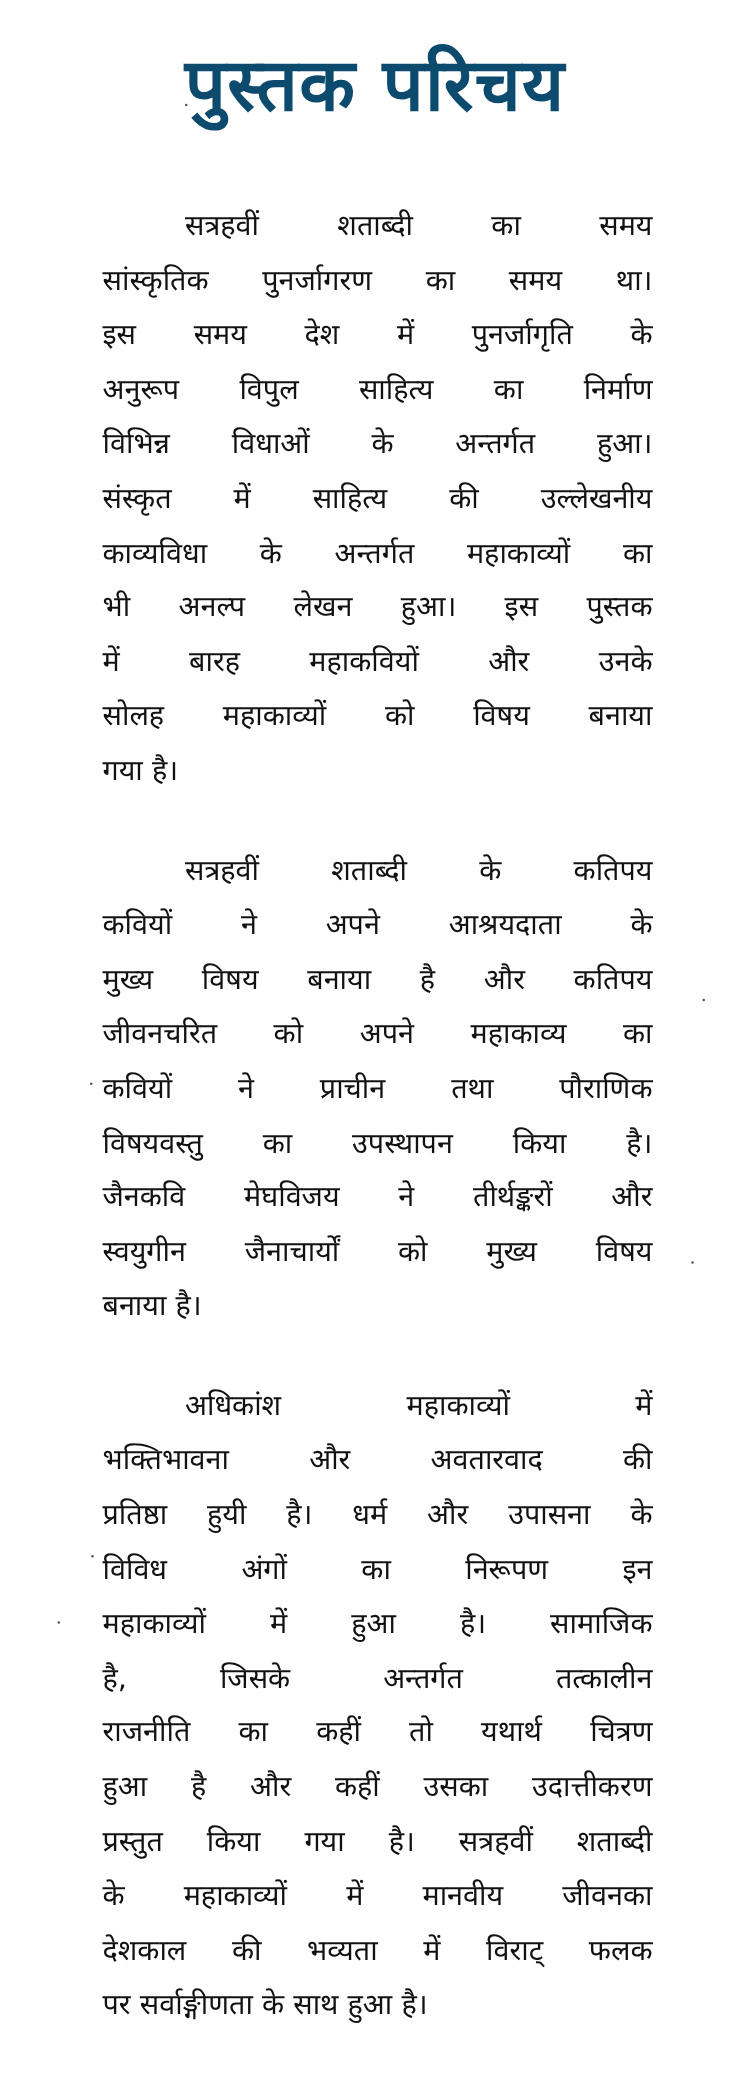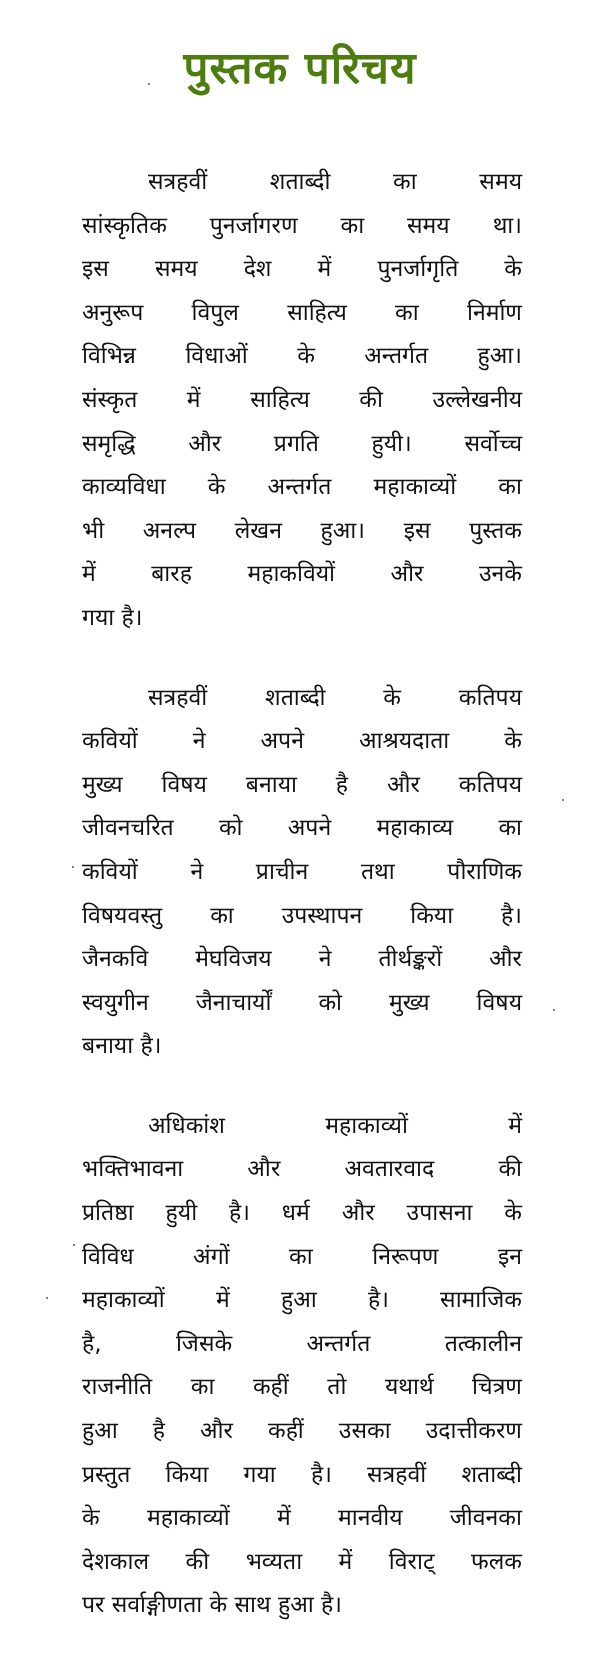--- a/index.html
+++ b/index.html
@@ -1,22 +1,22 @@
 <!DOCTYPE html>
 <html><head>
   <meta charset="utf-8">
   <style>
     html, body { margin: 0; padding: 0; background: #ffffff; }
     body { width: 600px; height: 1665px; position: relative; overflow: hidden; color: #111; }
     .title {
       position: absolute; left: 0; width: 600px; top: 38px;
       text-align: center;
       font-family: "DejaVu Sans", sans-serif;
-      font-weight: bold; font-size: 44px; line-height: 60px;
-      letter-spacing: 1px; color: #4d7c0f;
+      font-weight: bold; font-size: 58px; line-height: 60px;
+      letter-spacing: 1px; color: #0c4a6e;
     }
     .body-text {
       position: absolute; left: 82px; width: 440px; top: 124px;
       font-family: "DejaVu Sans", sans-serif;
       font-size: 23px;
     }
     .line {
       display: block; height: 43.6px; line-height: 43.6px;
       white-space: nowrap;
       text-align: justify; text-align-last: justify;
@@ -30,24 +30,24 @@
 
 <div class="title">पुस्तक परिचय</div>
 
 <div class="body-text">
   <span class="line indent">सत्रहवीं शताब्दी का समय</span>
   <span class="line">सांस्कृतिक पुनर्जागरण का समय था।</span>
   <span class="line">इस समय देश में पुनर्जागृति के</span>
   <span class="line">अनुरूप विपुल साहित्य का निर्माण</span>
   <span class="line">विभिन्न विधाओं के अन्तर्गत हुआ।</span>
   <span class="line">संस्कृत में साहित्य की उल्लेखनीय</span>
-  <span class="line">समृद्धि और प्रगति हुयी। सर्वोच्च</span>
   <span class="line">काव्यविधा के अन्तर्गत महाकाव्यों का</span>
   <span class="line">भी अनल्प लेखन हुआ। इस पुस्तक</span>
   <span class="line">में बारह महाकवियों और उनके</span>
+  <span class="line">सोलह महाकाव्यों को विषय बनाया</span>
   <span class="line last">गया है।</span>
   <span class="line indent">सत्रहवीं शताब्दी के कतिपय</span>
   <span class="line">कवियों ने अपने आश्रयदाता के</span>
   <span class="line">मुख्य विषय बनाया है और कतिपय</span>
   <span class="line">जीवनचरित को अपने महाकाव्य का</span>
   <span class="line">कवियों ने प्राचीन तथा पौराणिक</span>
   <span class="line">विषयवस्तु का उपस्थापन किया है।</span>
   <span class="line">जैनकवि मेघविजय ने तीर्थङ्करों और</span>
   <span class="line">स्वयुगीन जैनाचार्यों को मुख्य विषय</span>
   <span class="line last">बनाया है।</span>

